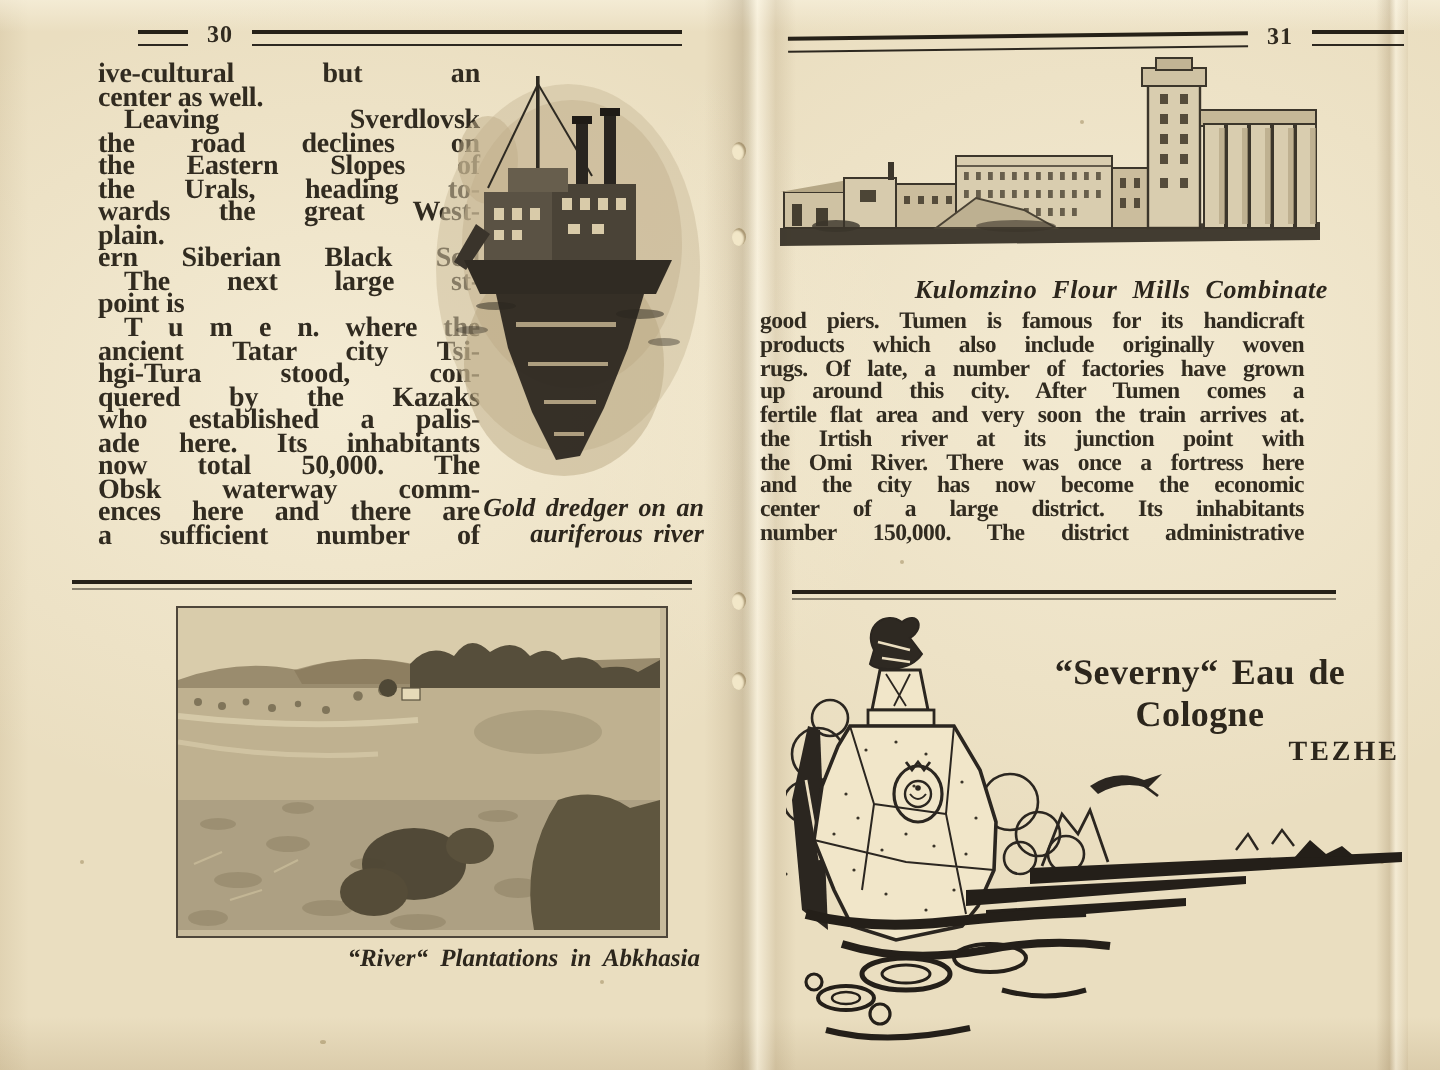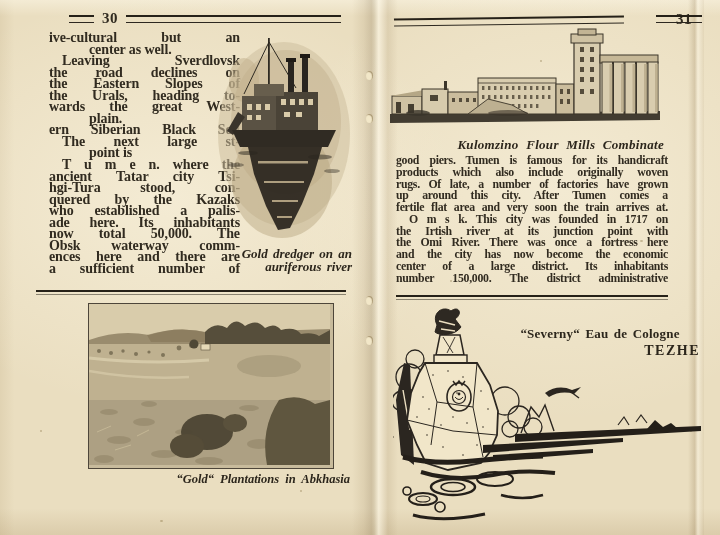--- a/index.html
+++ b/index.html
@@ -21,43 +21,43 @@
       rgba(100,76,40,.20) 42%, rgba(60,45,22,.10) 48%, rgba(255,250,235,.55) 58%,
       rgba(120,92,50,.12) 78%, rgba(120,92,50,0) 100%);}
   .stitch{position:absolute;left:366px;width:7px;height:9px;border-radius:50%;
     background:#f2e7c8;box-shadow:inset -1px 1px 1px rgba(110,85,45,.55);}
   #crease-right{left:688px;top:0;width:16px;height:535px;
     background:linear-gradient(90deg, rgba(120,92,50,0), rgba(120,92,50,.20) 42%, rgba(255,250,235,.45) 62%, rgba(120,92,50,.08));}
   .speck{position:absolute;border-radius:50%;background:#9a8658;opacity:.5;}
 
   
   .rule2{position:absolute;height:5px;border-top:2.3px solid #262118;border-bottom:1.2px solid #2d2820;}
-  .pagenum{position:absolute;font-weight:700;font-size:15px;letter-spacing:.5px;text-align:center;}
+  .pagenum{position:absolute;font-weight:700;font-size:12px;letter-spacing:.5px;text-align:center;}
 
   
   .col{position:absolute;font-weight:700;}
   #left-col{left:49px;top:32px;width:191px;font-size:14px;line-height:11.55px;letter-spacing:-.1px;}
-  #right-col{left:396px;top:155px;width:272px;font-size:11.8px;line-height:11.75px;letter-spacing:-.28px;}
+  #right-col{left:380px;top:155px;width:272px;font-size:11.8px;line-height:11.75px;letter-spacing:-.28px;}
   .ln{text-align:justify;text-align-last:justify;}
-  .ln.end{text-align-last:left;margin-left:40px;}
+  .ln.end{text-align-last:left;}
   .ln.ind{padding-left:13px;}
 
   
   .cap{position:absolute;font-style:italic;font-weight:700;text-align:right;color:#2c261c;}
   #cap-dredger{left:212px;top:247px;width:140px;font-size:13px;line-height:13px;word-spacing:2px;}
   #cap-mills{left:388px;top:137px;width:276px;font-size:13px;word-spacing:4px;letter-spacing:.3px;}
   #cap-plant{left:70px;top:472px;width:280px;font-size:12.5px;word-spacing:3px;}
 
   
   .hline{position:absolute;border-top:2.6px solid #262118;}
   .hline-thin{position:absolute;border-top:1px solid #262118;opacity:.5;}
 
   
   #ad-text{left:500px;top:326px;width:200px;text-align:center;font-weight:700;color:#2c261c;}
-  #ad-line1{font-size:13px;letter-spacing:.2px;word-spacing:2px;}
+  #ad-line1{font-size:18px;letter-spacing:.2px;word-spacing:2px;}
   #ad-line2{font-size:14px;letter-spacing:1.5px;margin-top:1px;text-align:right;}
 
   
   #photo-plantation{left:88px;top:303px;width:244px;height:164px;border:1.5px solid #4e463a;background:#c8bb9c;}
   svg{display:block;}
 </style>
 </head>
 <body>
 
 <div id="scan">
@@ -80,21 +80,21 @@
   </div>
 
   <div>
     <div class="rule2" style="left:69px;top:15px;width:25px;"></div>
     <div class="pagenum" style="left:96px;top:10px;width:28px;">30</div>
     <div class="rule2" style="left:126px;top:15px;width:215px;"></div>
   </div>
 
   <div>
     <div class="rule2" style="left:394px;top:17px;width:230px;transform:rotate(-0.7deg);"></div>
-    <div class="pagenum" style="left:626px;top:11px;width:28px;margin-left:44px;">31</div>
+    <div class="pagenum" style="left:626px;top:11px;width:28px;">31</div>
     <div class="rule2" style="left:656px;top:15px;width:46px;"></div>
   </div>
 
   <div id="left-col" class="col">
     <div class="ln">ive-cultural but an</div>
     <div class="ln end">center as well.</div>
     <div class="ln ind">Leaving Sverdlovsk</div>
     <div class="ln">the road declines on</div>
     <div class="ln">the Eastern Slopes of</div>
     <div class="ln">the Urals, heading to-</div>
@@ -207,21 +207,21 @@
       <ellipse cx="98" cy="142" rx="17" ry="12" fill="#554c38"></ellipse>
       <ellipse cx="146" cy="119" rx="12" ry="9" fill="#5a513c"></ellipse>
       <path d="M190,96 q20,-7 36,4 L241,96 L241,161 L178,161 q-7,-36 12,-65 Z" fill="#5f563f"></path>
       <g stroke="#cdc09d" stroke-width="1" opacity=".7">
         <path d="M8,128 l14,-6" fill="none"></path>
           <path d="M26,146 l16,-5" fill="none"></path>
         <path d="M48,132 l12,-6" fill="none"></path>
       </g>
     </svg>
   </div>
-  <div id="cap-plant" class="cap">“Gold“ Plantations in Abkhasia</div>
+  <div id="cap-plant" class="cap">“River“ Plantations in Abkhasia</div>
 
   <svg class="abs" style="left:388px;top:26px;" width="274" height="100" viewBox="0 0 274 100">
     <polygon points="2,88 272,85 272,94 2,97" fill="#332e24" opacity=".92"></polygon>
     <rect x="4" y="70" width="30" height="18" fill="#cfc2a3" stroke="#3c362b" stroke-width="1"></rect>
     <polygon points="2,70 36,64 36,70" fill="#b5a786"></polygon>
     <rect x="34" y="63" width="26" height="25" fill="#d7cbad" stroke="#3c362b" stroke-width="1"></rect>
     <rect x="8" y="76" width="5" height="11" fill="#453e30"></rect>
     <rect x="20" y="78" width="6" height="9" fill="#453e30"></rect>
     <rect x="42" y="69" width="8" height="6" fill="#4c4536"></rect>
     <rect x="56" y="55" width="3" height="9" fill="#3c362b"></rect>
@@ -308,21 +308,20 @@
     <ellipse cx="120" cy="87" rx="20" ry="3" fill="#3a342a" opacity=".6"></ellipse>
   </svg>
   <div id="cap-mills" class="cap">Kulomzino Flour Mills Combinate</div>
 
   <div id="right-col" class="col">
     <div class="ln">good piers. Tumen is famous for its handicraft</div>
     <div class="ln">products which also include originally woven</div>
     <div class="ln">rugs. Of late, a number of factories have grown</div>
     <div class="ln">up around this city. After Tumen comes a</div>
     <div class="ln">fertile flat area and very soon the train arrives at.</div>
-    <div class="ln ind">O m s k. This city was founded in 1717 on</div>
     <div class="ln">the Irtish river at its junction point with</div>
     <div class="ln">the Omi River. There was once a fortress here</div>
     <div class="ln">and the city has now become the economic</div>
     <div class="ln">center of a large district. Its inhabitants</div>
     <div class="ln">number 150,000. The district administrative</div>
   </div>
 
   <div class="hline" style="left:396px;top:295px;width:272px;"></div>
   <div class="hline-thin" style="left:396px;top:299px;width:272px;"></div>
 

